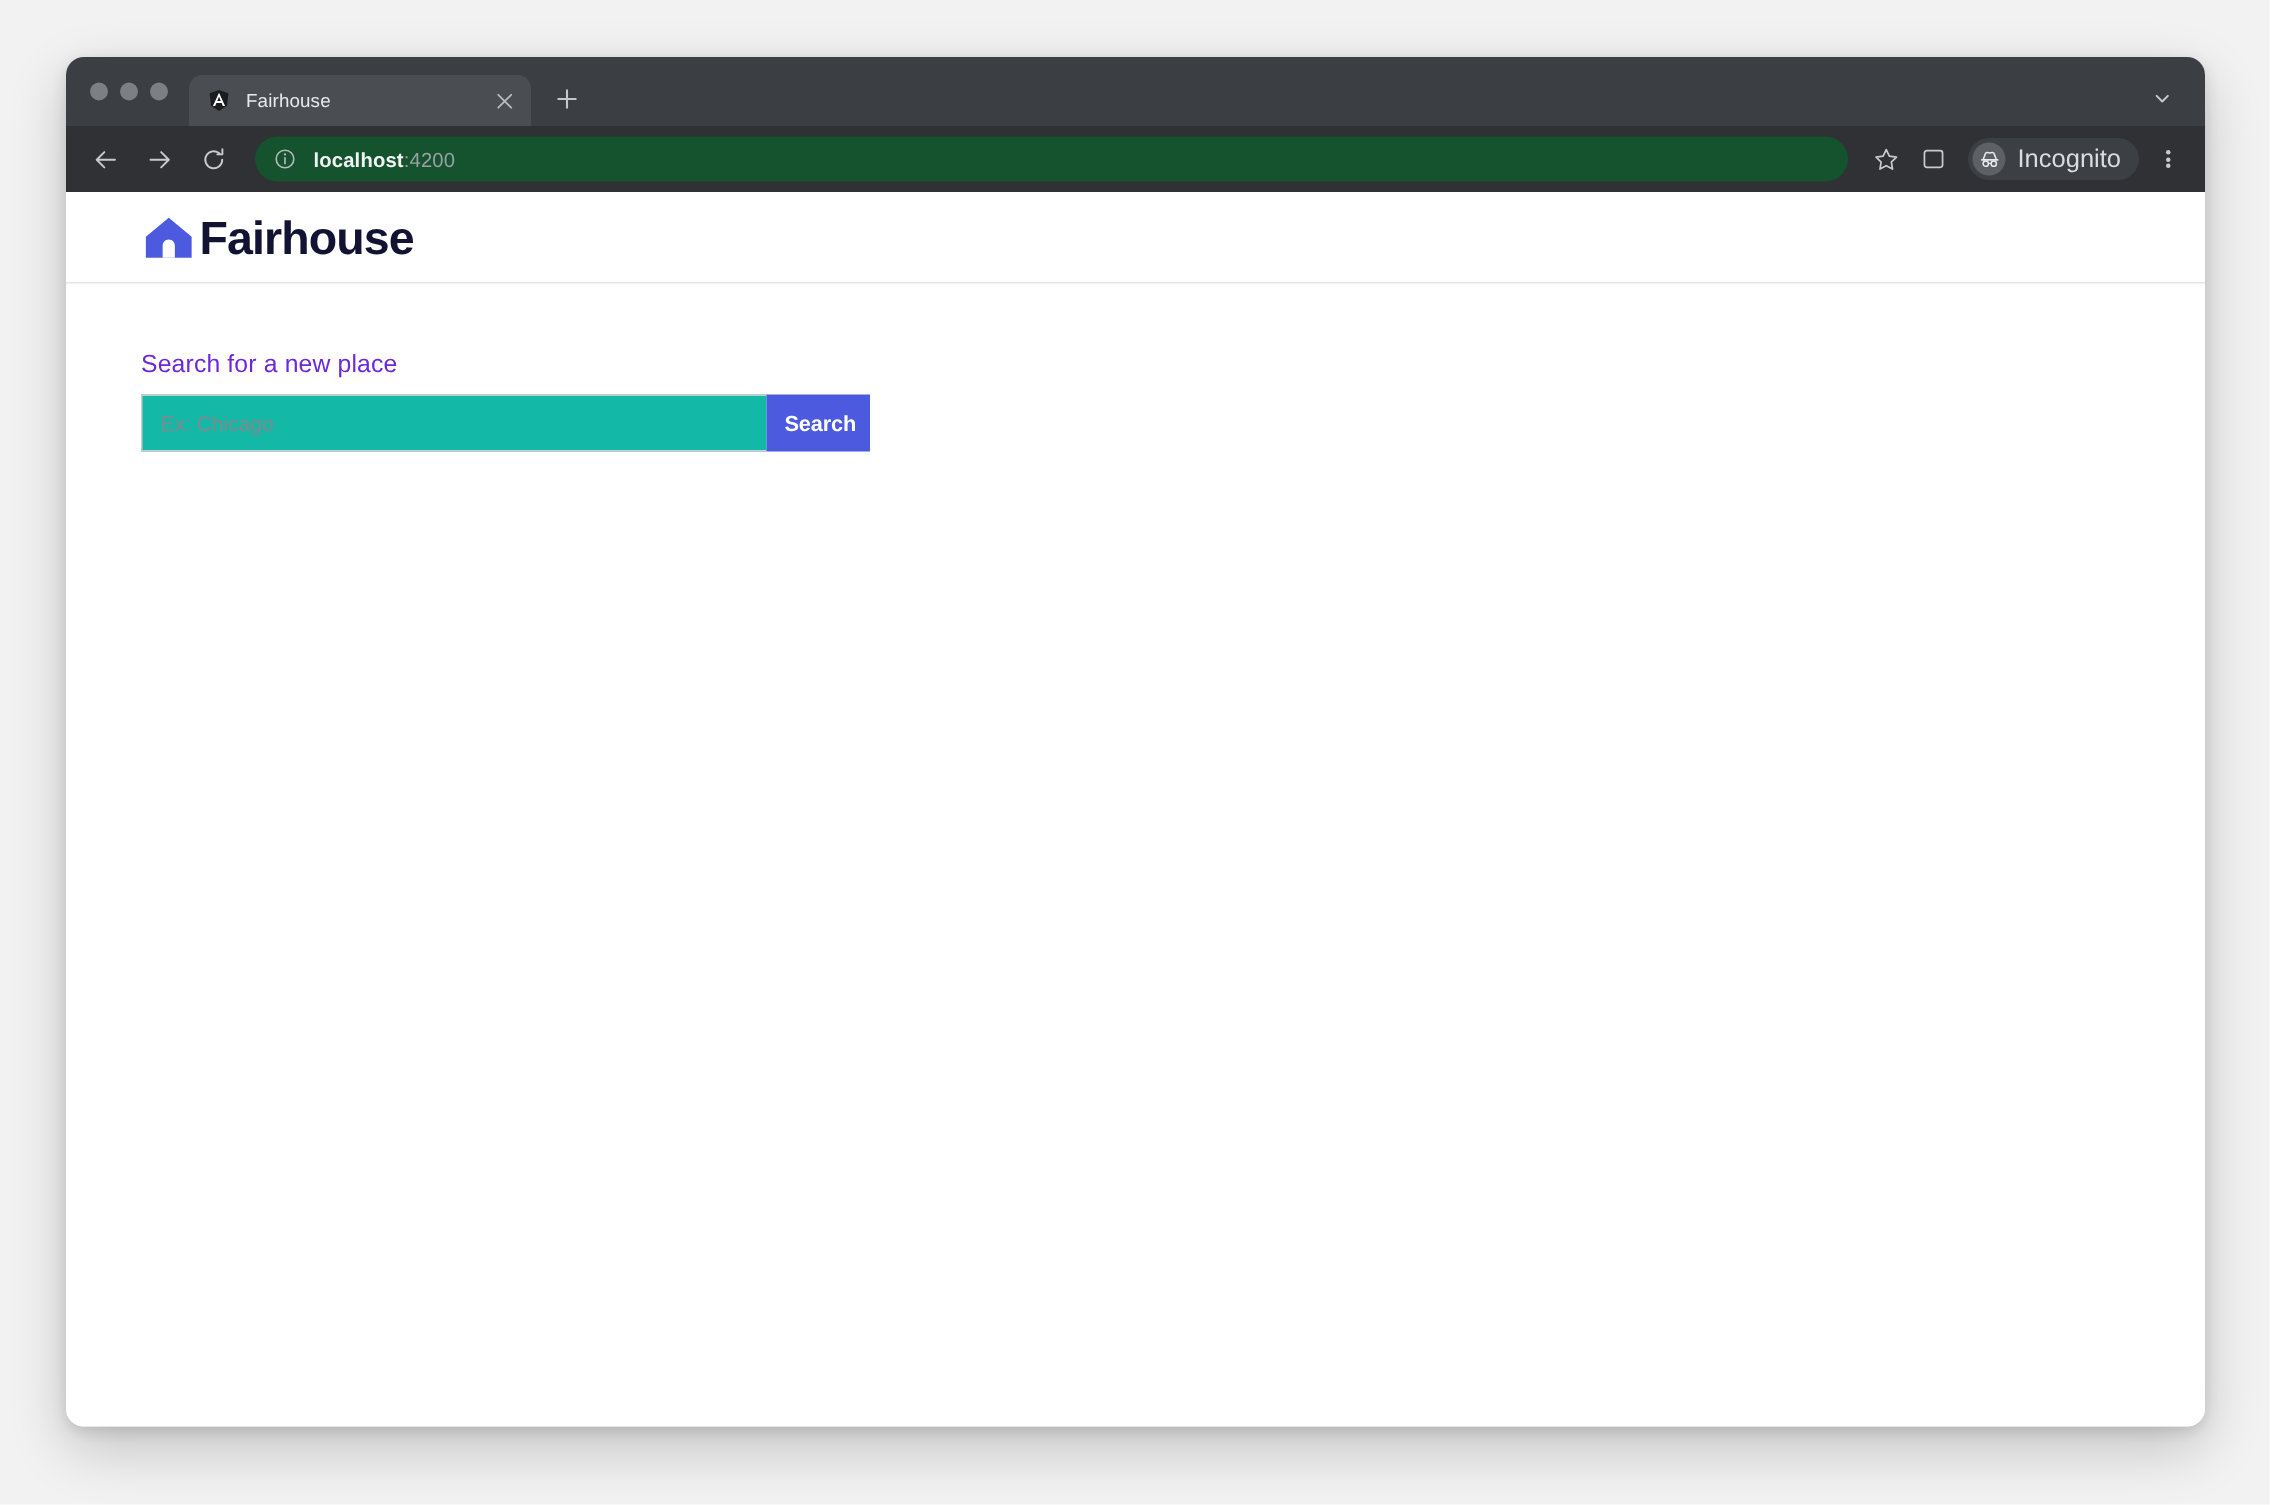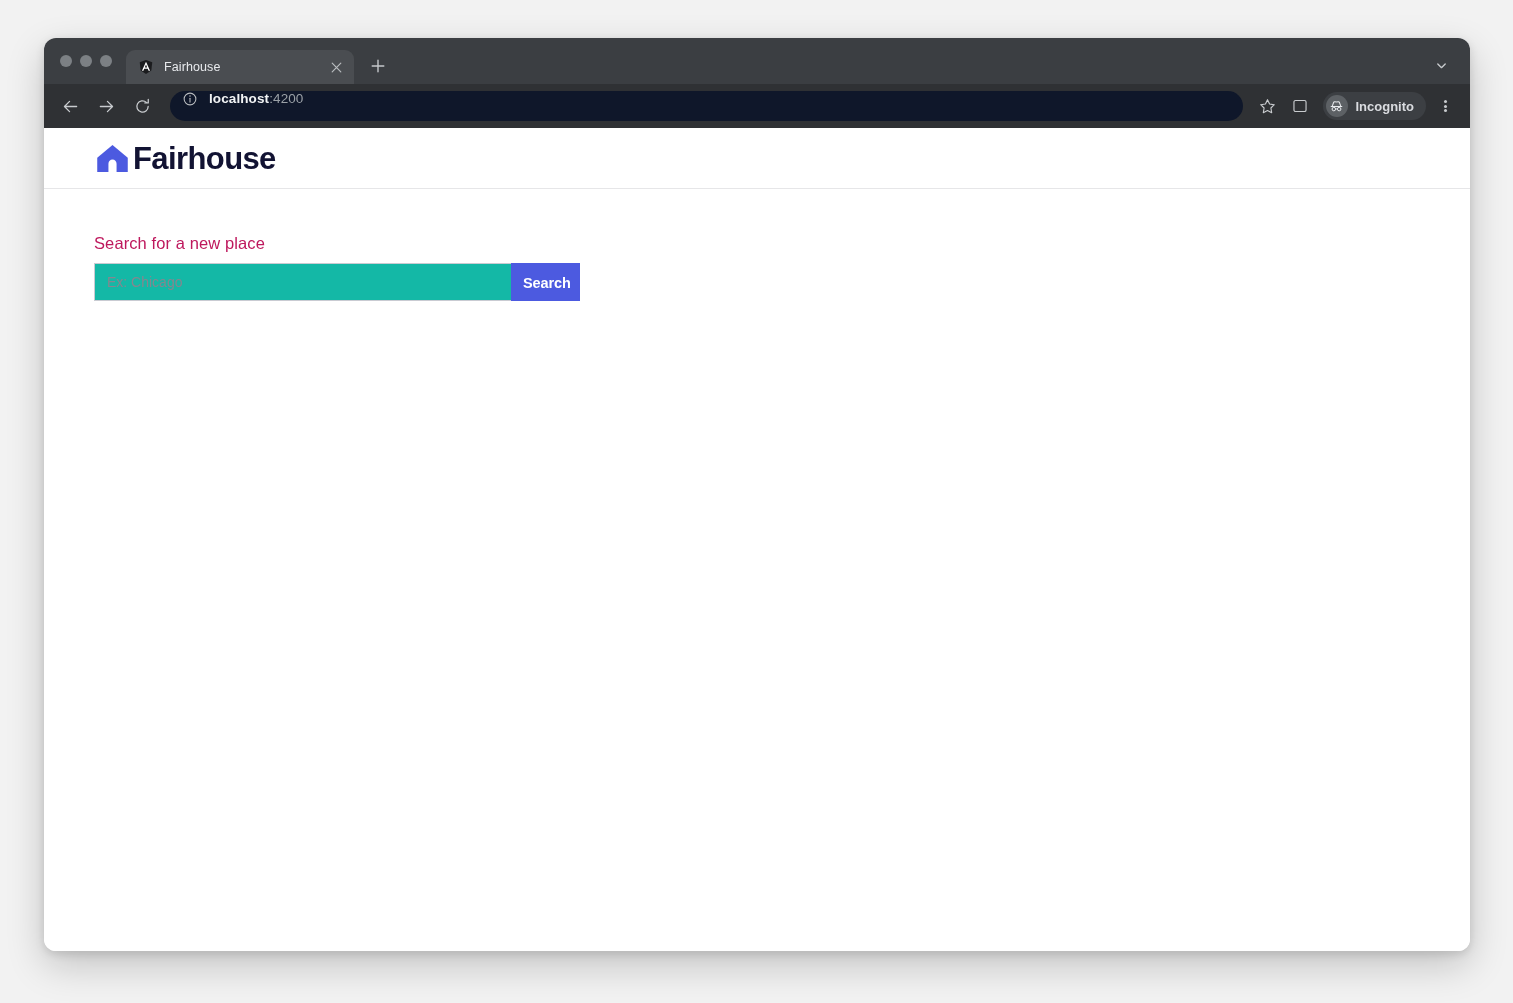--- a/index.html
+++ b/index.html
@@ -127,24 +127,24 @@
     display: flex;
     align-items: center;
     justify-content: center;
     color: #c8cbce;
     margin-right: 4px;
     border-radius: 50%;
   }
   #omnibox {
     flex: 1;
     height: 30px;
-    background: #0f172a;
+    background: #14532d;
     border-radius: 16px;
     display: flex;
-    align-items: flex-start;
+    align-items: center;
     margin: 0 8px 0 8px;
     padding: 0 12px 0 12px;
     box-sizing: border-box;
   }
   #site-info-icon {
     width: 16px;
     height: 16px;
     flex: none;
     color: #b9bcbf;
     display: block;
@@ -186,23 +186,22 @@
     border-radius: 50%;
     background: #5d6165;
     display: flex;
     align-items: center;
     justify-content: center;
     flex: none;
   }
   #incognito-label {
     margin-left: 8px;
     color: #dadce0;
-    font-size: 13px;
+    font-size: 17px;
     white-space: nowrap;
-    font-weight: bold;
   }
   #chrome-menu-button {
     width: 26px;
     height: 30px;
     display: flex;
     align-items: center;
     justify-content: center;
     margin-left: 6px;
     flex: none;
   }
@@ -247,21 +246,21 @@
     color: #121333;
     letter-spacing: -0.6px;
     line-height: 1;
   }
 
   #search-section {
     padding: 45px 0 0 50px;
   }
   #search-label {
     font-size: 16.5px;
-    color: #be185d;
+    color: #6d28d9;
     margin-bottom: 10px;
     letter-spacing: 0.1px;
   }
   #search-row {
     display: flex;
     align-items: stretch;
     width: 486px;
     height: 38px;
   }
   #search-input {

